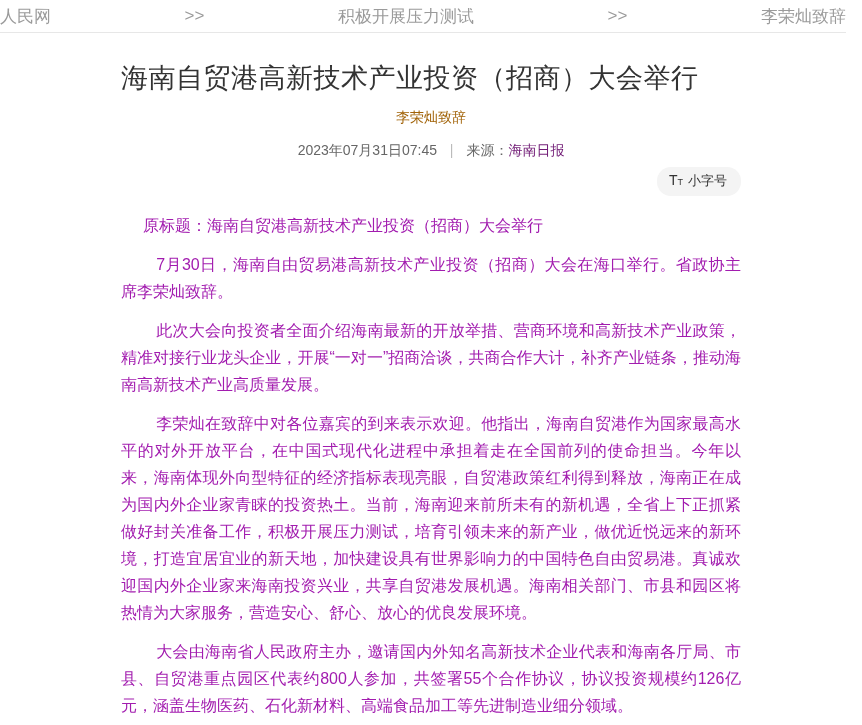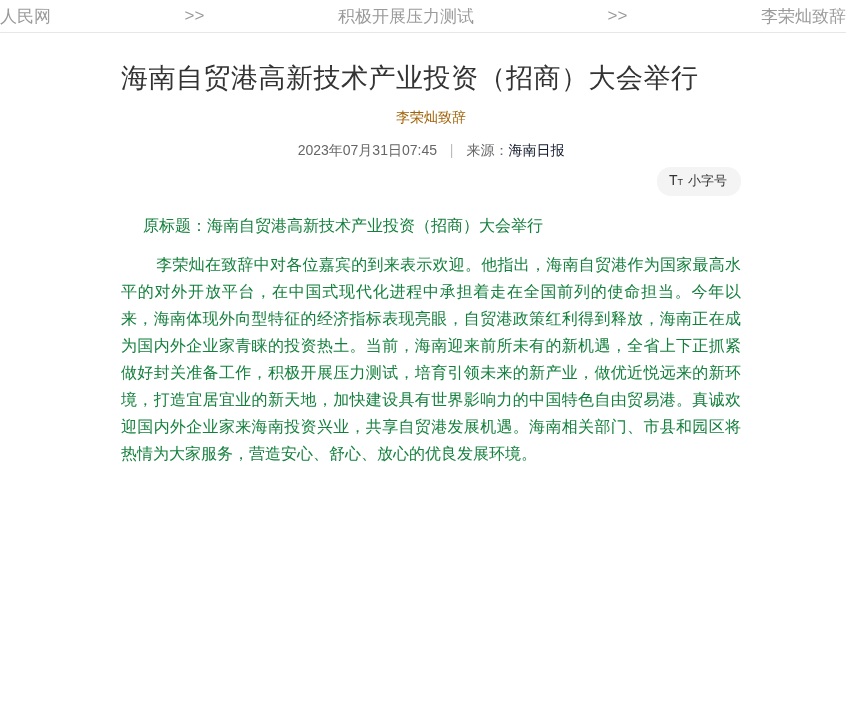--- a/index.html
+++ b/index.html
@@ -49,21 +49,21 @@
     font-size: 14px;
     color: #a16207;
   }
   .meta-line {
     margin-top: 15px;
     text-align: center;
     font-size: 14px;
     color: #666666;
   }
   .meta-line .meta-sep { margin: 0 9px; color: #bbbbbb; }
-  .meta-line a { color: #0f172a; text-decoration: none; cursor: pointer; }
+  .meta-line a { color: #701a75; text-decoration: none; cursor: pointer; }
 
   .toolbar {
     display: flex;
     justify-content: flex-end;
     margin-top: 7px;
   }
   .font-size-btn {
     display: inline-flex;
     align-items: baseline;
     gap: 5px;
@@ -79,21 +79,21 @@
   .tt-icon { display: inline-flex; align-items: baseline; color: #333; }
   .tt-icon .t-big { font-size: 14px; line-height: 1; }
   .tt-icon .t-small { font-size: 9px; line-height: 1; }
 
   
   .article-body {
     width: 620px;
     margin: 16px auto 0 auto;
     font-size: 16px;
     line-height: 27px;
-    color: #15803d;
+    color: #a21caf;
   }
   .original-title {
     margin: 12px 0;
     padding-left: 22px;
   }
   .article-body p.para {
     margin: 12px 0;
     text-indent: 2.2em;
     text-align: justify;
   }
@@ -123,15 +123,18 @@
           <span class="t-big">T</span>
           <span class="t-small">T</span>
         </span>
       <span>小字号</span>
     </button>
   </div>
 </div>
 
 <div class="article-body">
   <p class="original-title">原标题：海南自贸港高新技术产业投资（招商）大会举行</p>
+  <p class="para">7月30日，海南自由贸易港高新技术产业投资（招商）大会在海口举行。省政协主席李荣灿致辞。</p>
+  <p class="para">此次大会向投资者全面介绍海南最新的开放举措、营商环境和高新技术产业政策，精准对接行业龙头企业，开展“一对一”招商洽谈，共商合作大计，补齐产业链条，推动海南高新技术产业高质量发展。</p>
   <p class="para">李荣灿在致辞中对各位嘉宾的到来表示欢迎。他指出，海南自贸港作为国家最高水平的对外开放平台，在中国式现代化进程中承担着走在全国前列的使命担当。今年以来，海南体现外向型特征的经济指标表现亮眼，自贸港政策红利得到释放，海南正在成为国内外企业家青睐的投资热土。当前，海南迎来前所未有的新机遇，全省上下正抓紧做好封关准备工作，积极开展压力测试，培育引领未来的新产业，做优近悦远来的新环境，打造宜居宜业的新天地，加快建设具有世界影响力的中国特色自由贸易港。真诚欢迎国内外企业家来海南投资兴业，共享自贸港发展机遇。海南相关部门、市县和园区将热情为大家服务，营造安心、舒心、放心的优良发展环境。</p>
+  <p class="para">大会由海南省人民政府主办，邀请国内外知名高新技术企业代表和海南各厅局、市县、自贸港重点园区代表约800人参加，共签署55个合作协议，协议投资规模约126亿元，涵盖生物医药、石化新材料、高端食品加工等先进制造业细分领域。</p>
 
 </div>
 
 </body></html>

